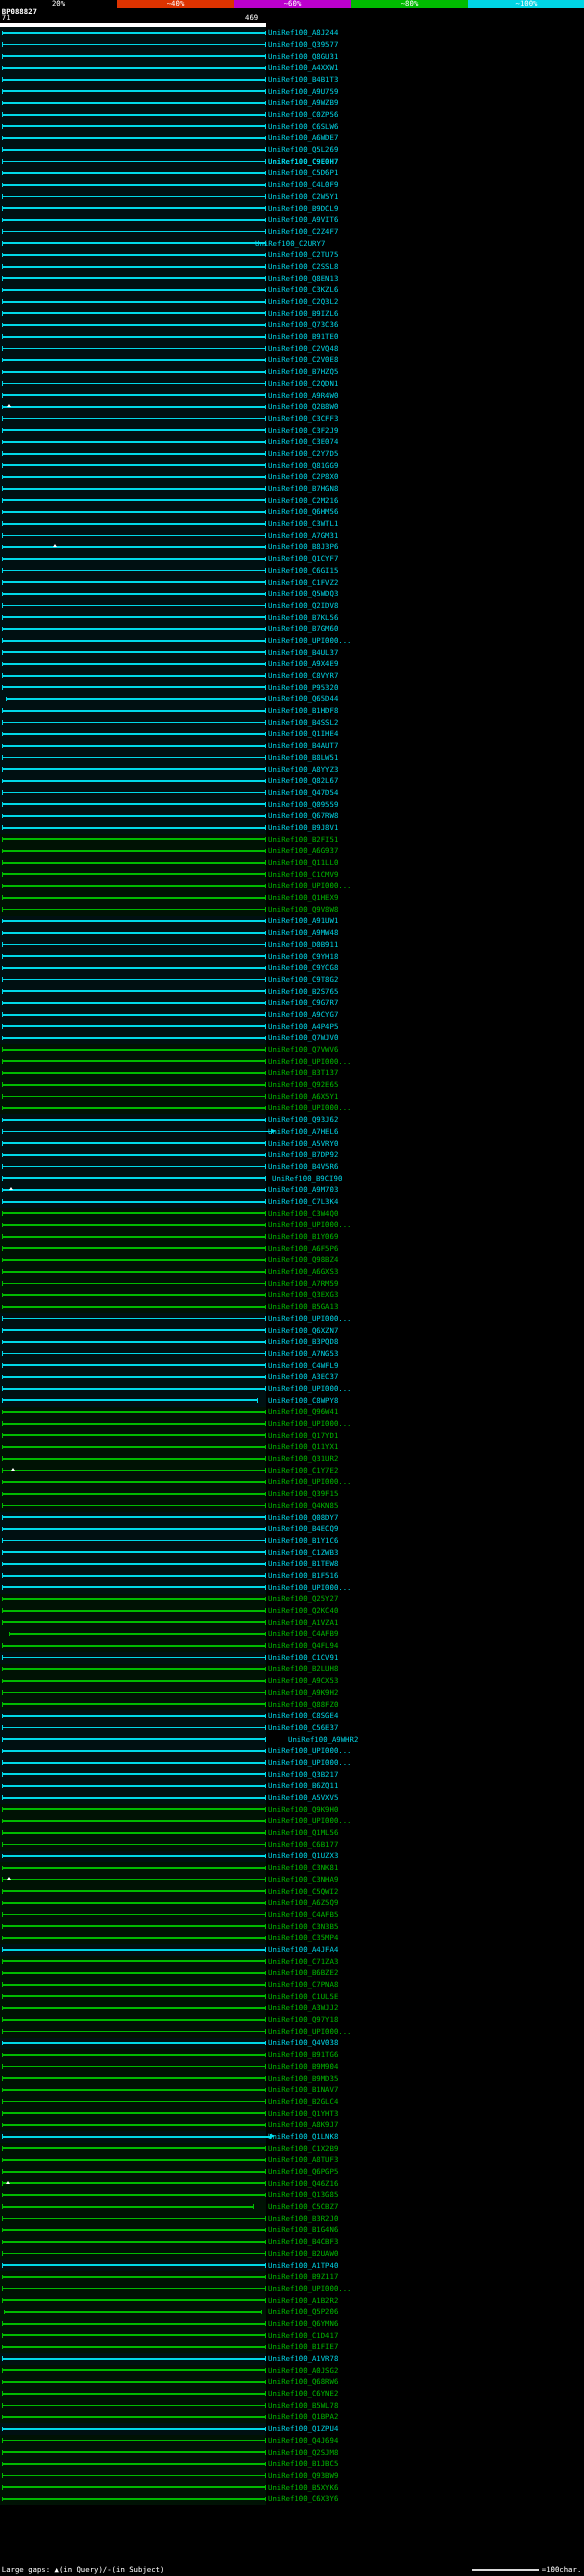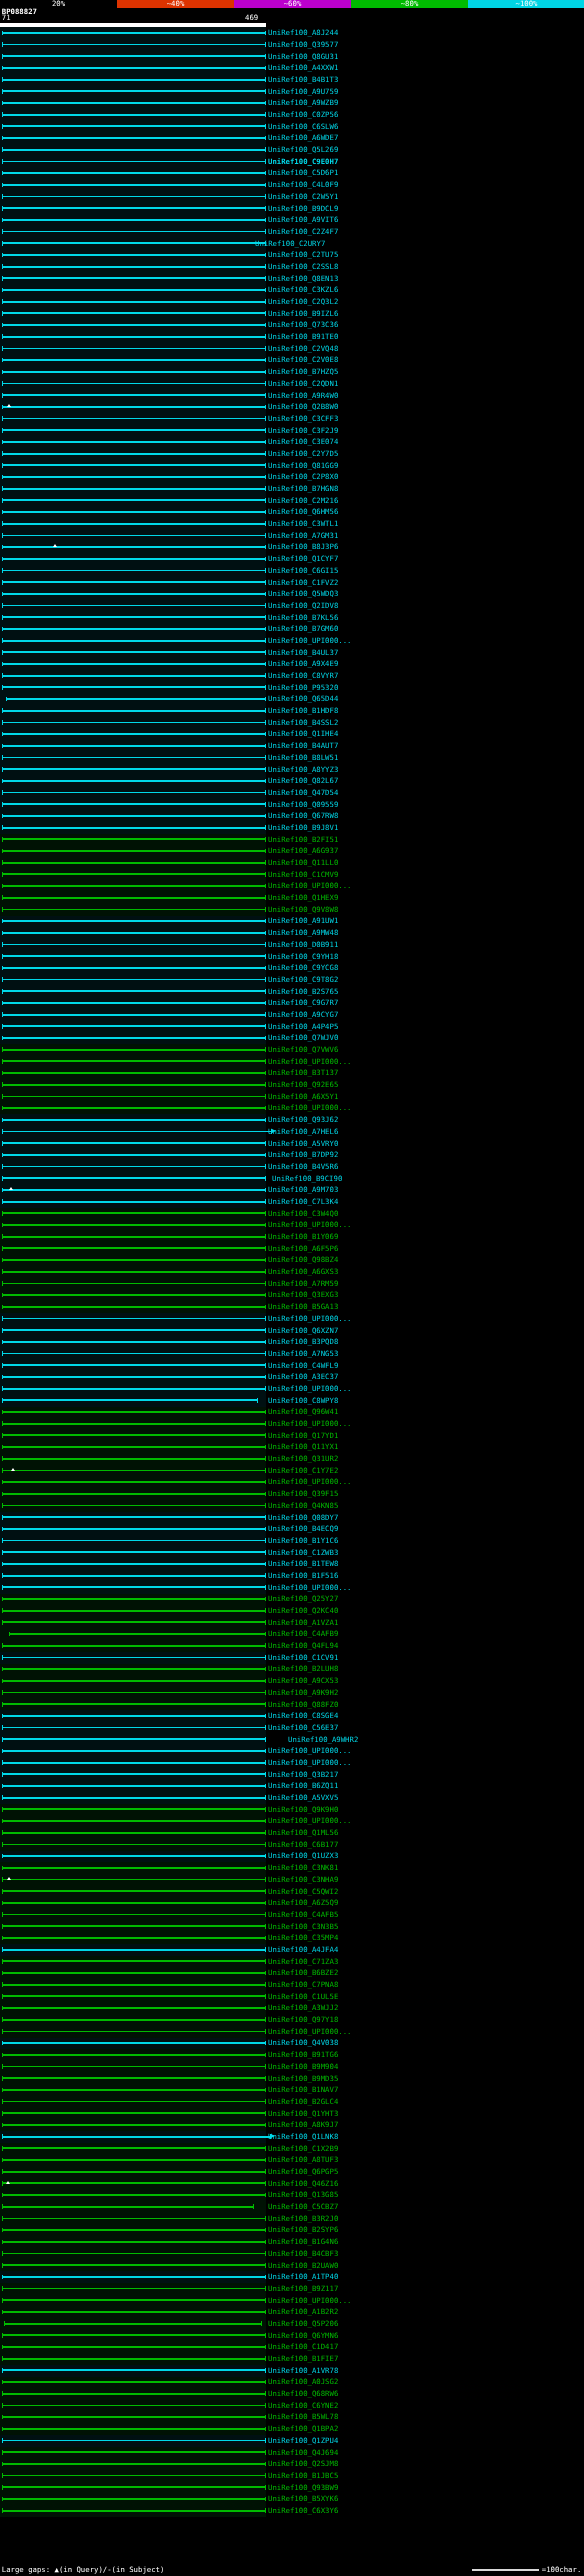--- a/index.html
+++ b/index.html
@@ -1579,28 +1579,20 @@
           <div class="cap cap-r" style="background: rgb(0, 187, 0);"></div>
         </div>
         <div class="hit-label" style="color: rgb(0, 187, 0); left: 268px;">UniRef100_B3R2J0</div>
       </div>
       <div class="hit">
         <div class="hit-bg" style="background: rgba(0, 125, 30, 0.14);"></div>
         <div class="hit-line" style="left: 1.8px; width: 264px; background: rgb(0, 187, 0);">
           <div class="cap cap-l" style="background: rgb(0, 187, 0);"></div>
           <div class="cap cap-r" style="background: rgb(0, 187, 0);"></div>
         </div>
-        <div class="hit-label" style="color: rgb(0, 187, 0); left: 268px;">UniRef100_B2SYP6</div>
-      </div>
-      <div class="hit">
-        <div class="hit-bg" style="background: rgba(0, 125, 30, 0.14);"></div>
-        <div class="hit-line" style="left: 1.8px; width: 264px; background: rgb(0, 187, 0);">
-          <div class="cap cap-l" style="background: rgb(0, 187, 0);"></div>
-          <div class="cap cap-r" style="background: rgb(0, 187, 0);"></div>
-        </div>
         <div class="hit-label" style="color: rgb(0, 187, 0); left: 268px;">UniRef100_B1G4N6</div>
       </div>
       <div class="hit">
         <div class="hit-bg" style="background: rgba(0, 125, 30, 0.14);"></div>
         <div class="hit-line" style="left: 1.8px; width: 264px; background: rgb(0, 187, 0);">
           <div class="cap cap-l" style="background: rgb(0, 187, 0);"></div>
           <div class="cap cap-r" style="background: rgb(0, 187, 0);"></div>
         </div>
         <div class="hit-label" style="color: rgb(0, 187, 0); left: 268px;">UniRef100_B4CBF3</div>
       </div>

